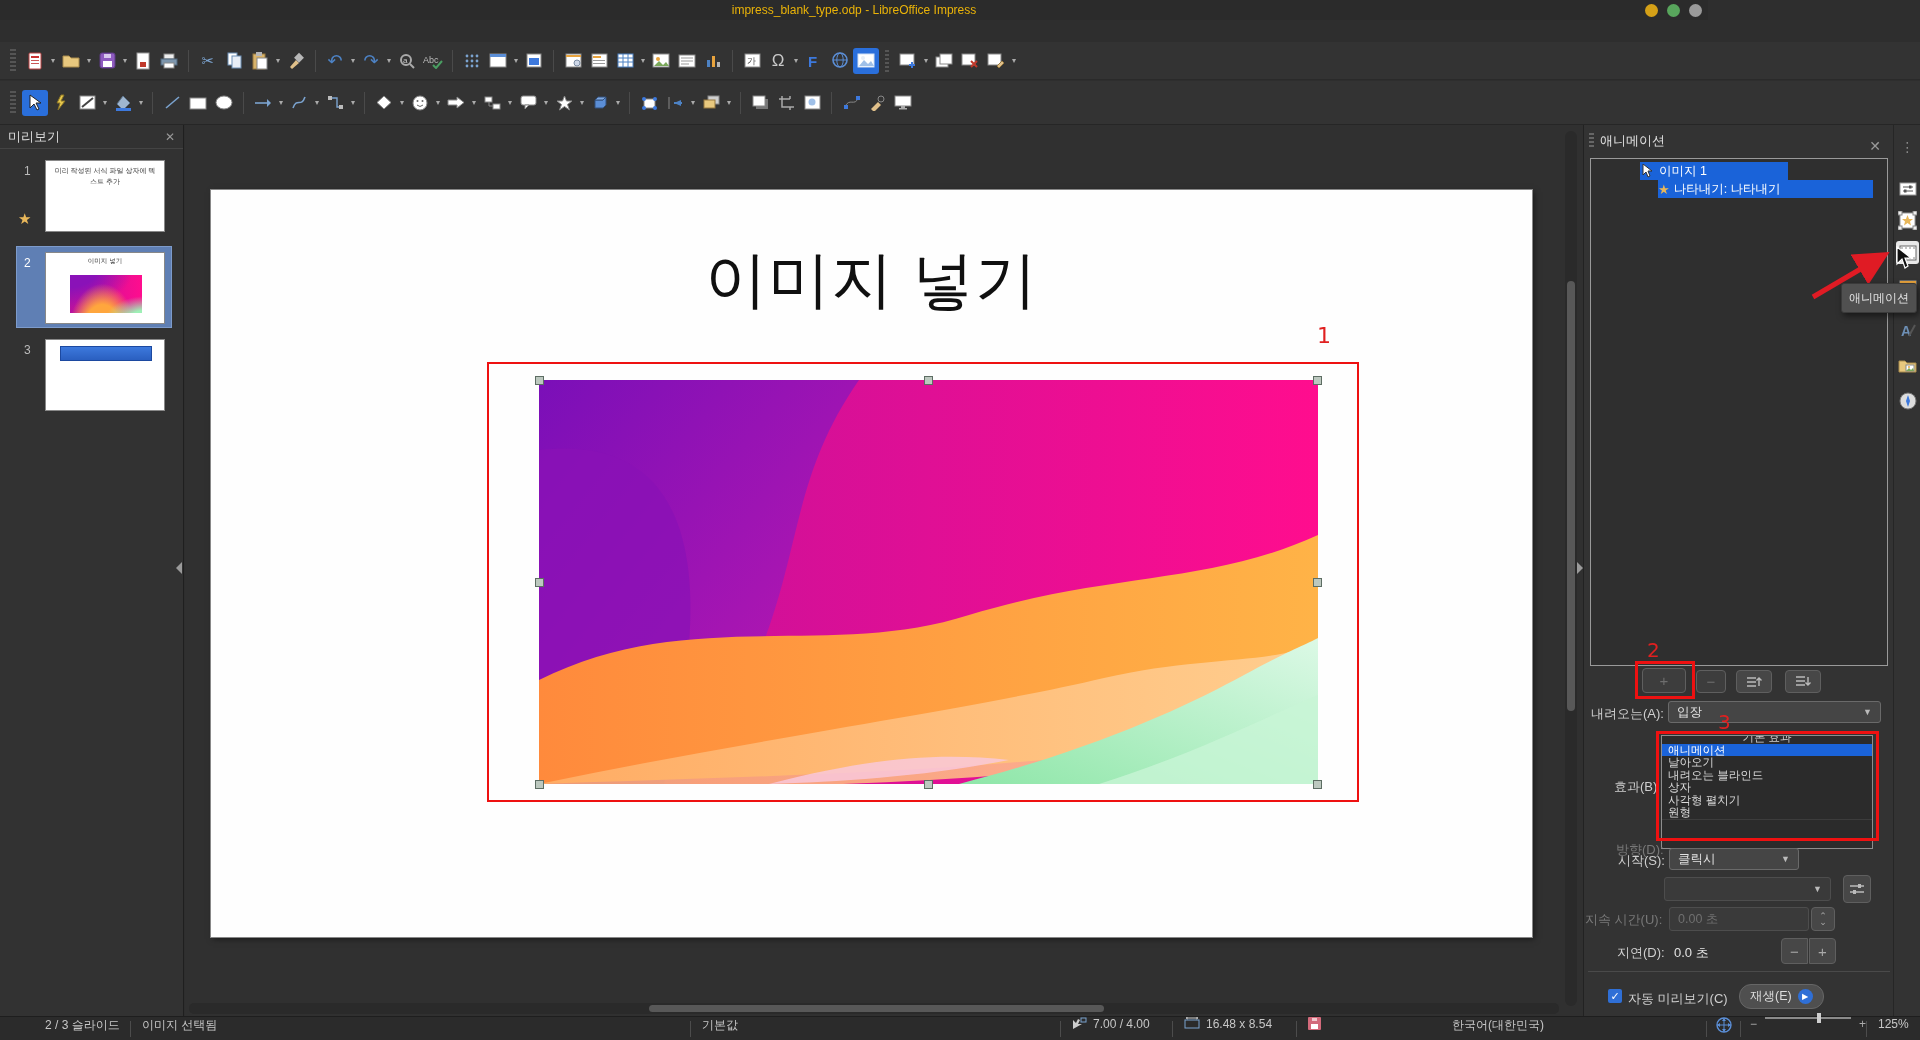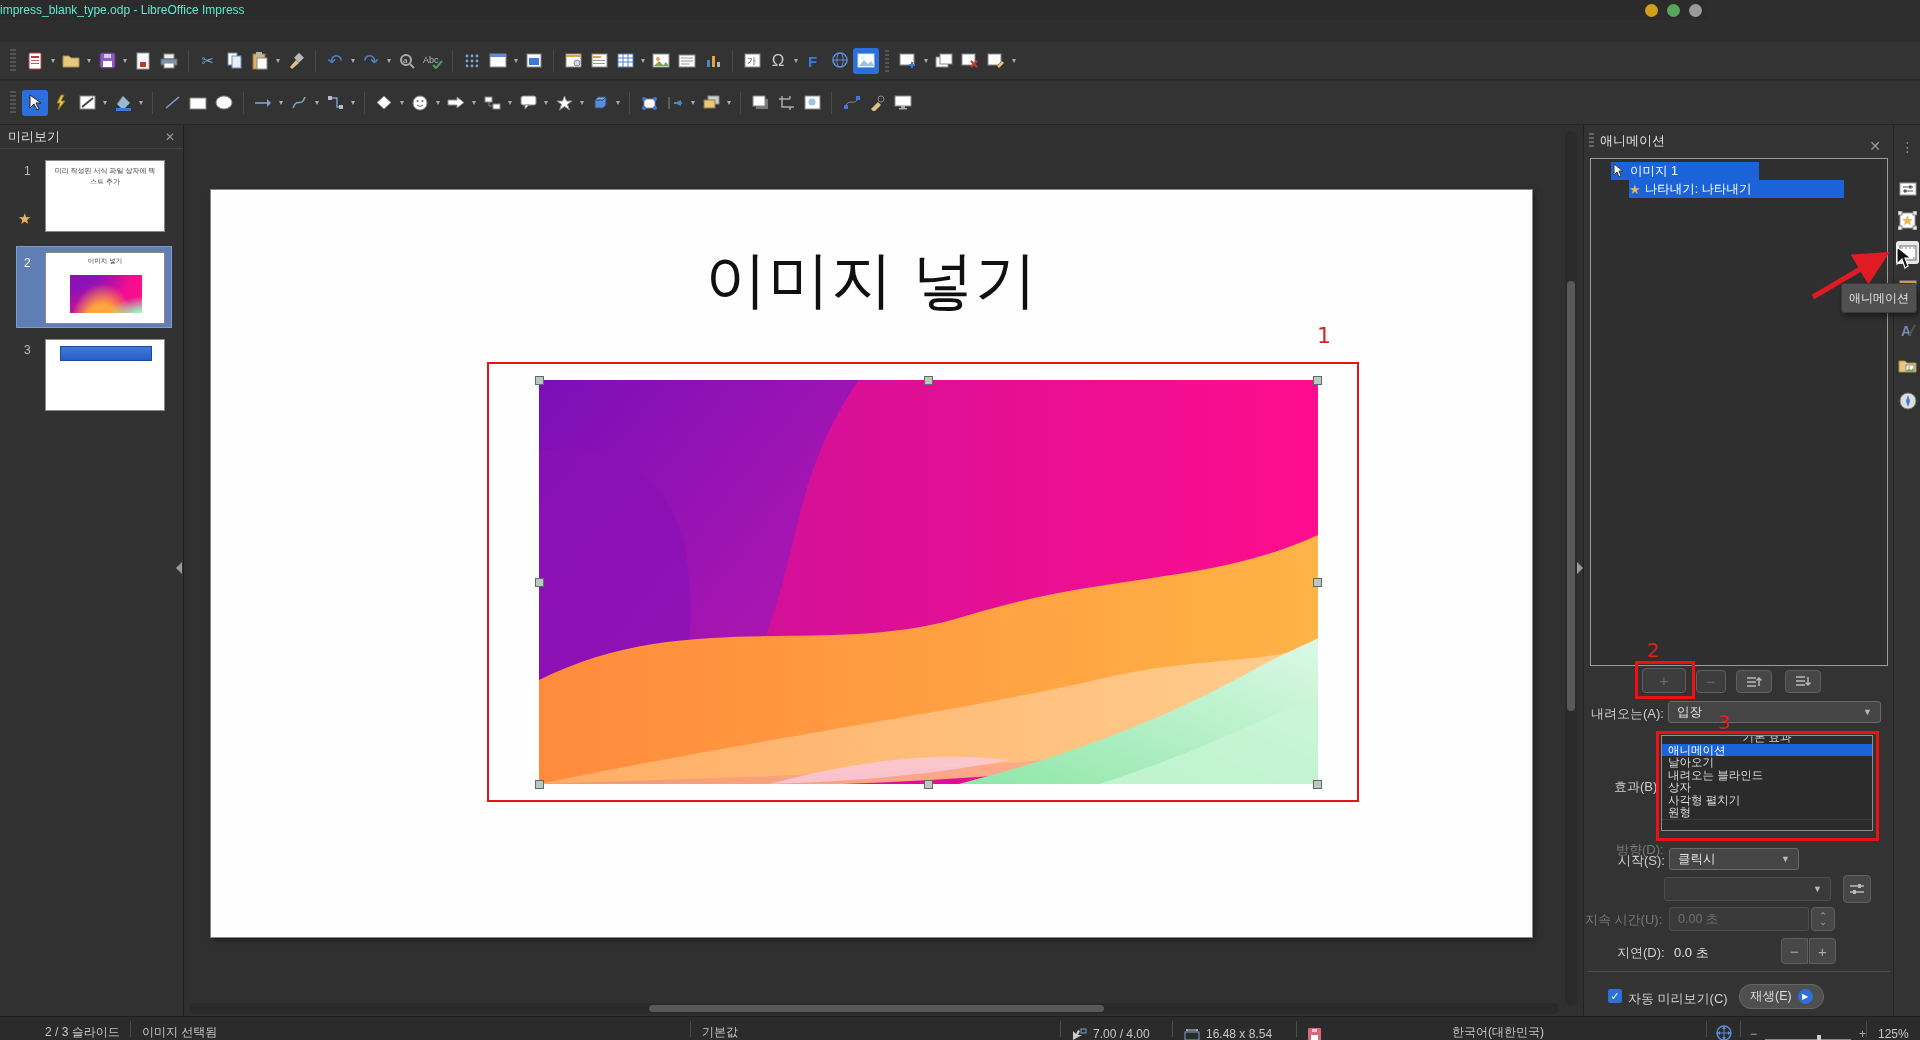--- a/index.html
+++ b/index.html
@@ -2,21 +2,21 @@
 <html><head>
 <meta charset="utf-8">
 <style>
   * { margin:0; padding:0; box-sizing:border-box; }
   html,body { width:1920px; height:1040px; background:#2b2b2b; overflow:hidden;
     font-family:"Liberation Sans","DejaVu Sans",sans-serif; }
   #app { position:relative; width:1920px; height:1040px; background:#2e2e2e; color:#ddd; }
 
   
   .titlebar { position:absolute; left:0; top:0; width:1708px; height:20px; background:#2b2b2b;
-    display:flex; align-items:center; font-size:12px; color:#5eead4; }
+    display:flex; align-items:center; justify-content:center; font-size:12px; color:#eab308; }
   .lights { position:absolute; right:6px; top:4px; display:flex; gap:9px; }
   .light { width:13px; height:13px; border-radius:50%; }
 
   
   .menubar { position:absolute; left:0; top:20px; width:1920px; height:22px; background:#333;
     display:flex; align-items:center; gap:0; padding-left:12px; font-size:13px; color:#d8d8d8; }
   .menu-item { padding:2px 11px; cursor:default; }
 
   
   .toolbar { position:absolute; left:0; width:1920px; background:#333; display:flex; align-items:center; }
@@ -73,33 +73,33 @@
 
   
   .animpanel { position:absolute; left:1583px; top:125px; width:310px; height:891px; background:#333;
     border-left:1px solid #222; font-size:13px; }
   .ap-head { position:absolute; left:0; top:5px; width:100%; height:22px; display:flex; align-items:center; }
   .ap-grip { width:5px; height:16px; margin:0 6px 0 5px;
     background:repeating-linear-gradient(180deg,#666 0 2px,transparent 2px 4px); }
   .ap-title { font-size:13px; color:#e0e0e0; }
   .ap-x { position:absolute; right:12px; top:0; color:#9a9a9a; font-size:14px; }
   .ap-list { position:absolute; left:6px; top:33px; width:298px; height:508px; background:#2f2f2f;
-    border:1px solid #9a9a9a; }
+    border:1px solid #9a9a9a;padding-left:29px; }
   .ap-row { display:flex; align-items:center; height:18px; font-size:12.5px; color:#fff; }
   .row-sel { background:#1a63d9; }
   .apbtn { position:absolute; height:25px; display:flex; align-items:center; justify-content:center;
     background:#474747; border:1px solid #5f5f5f; border-radius:4px; color:#a9a9a9; font-size:15px; }
   .apbtn.dim { color:#6e6e6e; background:#3d3d3d; }
   .label { position:absolute; color:#cfcfcf; }
   .label.dim { color:#787878; }
   .combo { position:absolute; height:22px; background:#454545; border:1px solid #6a6a6a; border-radius:3px;
     display:flex; align-items:center; padding:0 8px; color:#e3e3e3; font-size:12.5px; }
   .combo .arr { margin-left:auto; font-size:9px; color:#bbb; }
   .combo.disabled { background:#3a3a3a; border-color:#4d4d4d; color:#6f6f6f; }
-  .fx-box { position:absolute; left:77px; top:610px; width:212px; height:96px; background:#2b2b2b;
+  .fx-box { position:absolute; left:77px; top:610px; width:212px; height:114px; background:#2b2b2b;
     border:1px solid #8d8d8d; overflow:hidden; }
   .fx-row { height:12.5px; font-size:11.5px; color:#dcdcdc; padding:0 6px; line-height:12.5px; white-space:nowrap; }
   .fx-head { text-align:center; color:#cfcfcf; margin-top:-5px; }
   .fx-sel { background:#1a63d9; color:#fff; }
   .red-box { position:absolute; border:3px solid #ee1111; }
   .chk { position:absolute; width:14px; height:14px; background:#2f6fd6; border-radius:2px;
     color:#fff; font-size:11px; display:flex; align-items:center; justify-content:center; }
   .playbtn { position:absolute; height:25px; display:flex; align-items:center; gap:6px; padding:0 10px;
     background:#4f4f4f; border:1px solid #666; border-radius:12px; color:#ddd; font-size:12.5px; }
   .playbtn .pb { width:15px; height:15px; border-radius:50%; background:#2f6fd6; color:#fff;
@@ -112,21 +112,21 @@
   .tab-ic { position:absolute; left:2px; width:23px; height:23px; display:flex; align-items:center;
     justify-content:center; font-size:14px; color:#c9c9c9; border-radius:3px; }
   .tab-ic.active { background:#e8e8e8; color:#333; }
   .tooltip { position:absolute; left:1841px; top:283px; width:76px; height:30px; background:#505050;
     border:1px solid #3a3a3a; border-radius:3px; color:#e2e2e2; font-size:12px;
     display:flex; align-items:center; justify-content:center; box-shadow:2px 3px 6px rgba(0,0,0,.5); }
 
   
   .statusbar { position:absolute; left:0; top:1016px; width:1920px; height:24px; background:#2b2b2b;
     border-top:1px solid #1e1e1e; font-size:12px; color:#c7c7c7; }
-  .sb { position:absolute; top:0; height:24px; display:flex; align-items:flex-end; gap:6px; }
+  .sb { position:absolute; top:0; height:24px; display:flex; align-items:flex-start; gap:6px; }
   .sb-sep { position:absolute; top:4px; width:1px; height:16px; background:#4c4c4c; }
   .zoom-track { width:86px; height:2px; background:#8a8a8a; position:relative; }
   .zoom-thumb { position:absolute; left:52px; top:-4px; width:4px; height:10px; background:#cfcfcf; }
 
   .cursor-svg { position:absolute; pointer-events:none; }
 </style>
 </head>
 <body>
 
 <div id="app">

